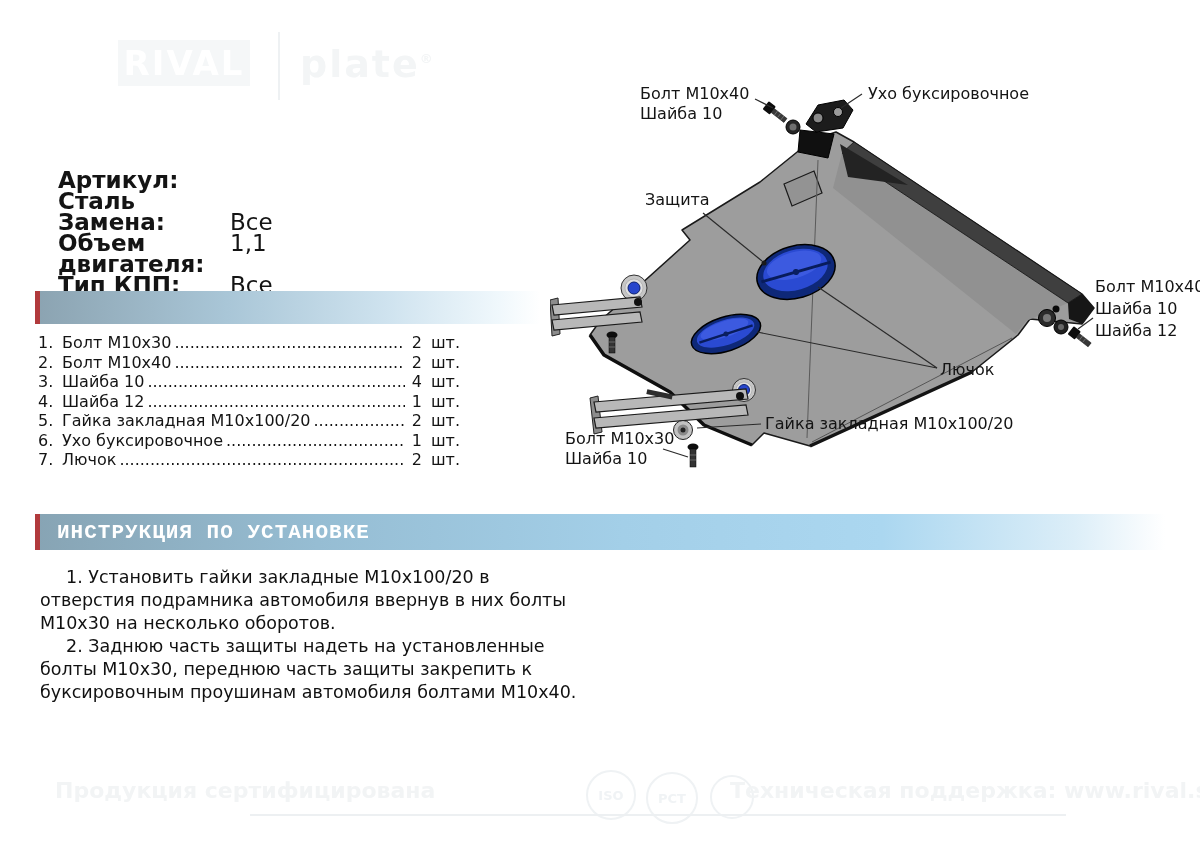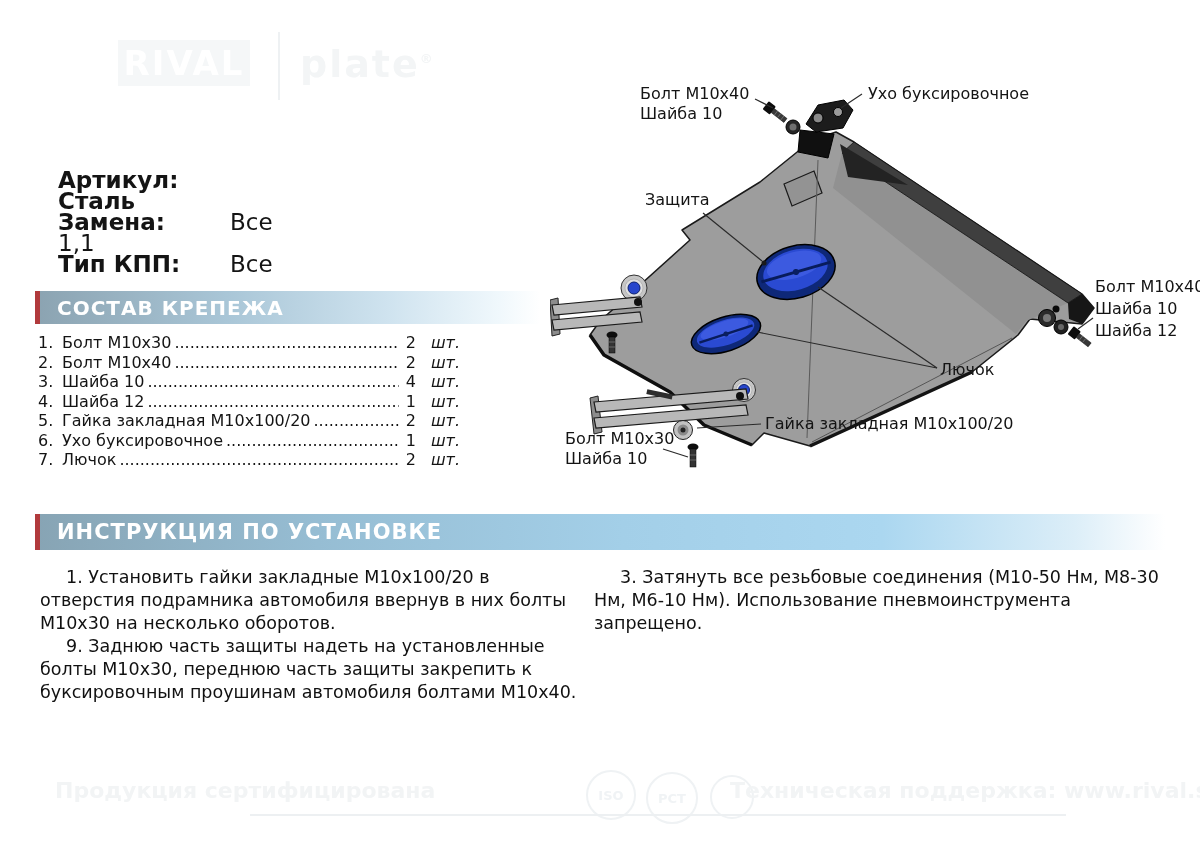--- a/index.html
+++ b/index.html
@@ -21,40 +21,40 @@
   .bar-accent{position:absolute;left:0;top:0;bottom:0;width:5px;background:#b13a3c;}
   .bar-text{color:#fff;font-weight:bold;padding-left:22px;white-space:nowrap;}
   .bar-model{top:131px;width:535px;height:33px;
      background:linear-gradient(90deg,#8ba3b1 0%,#a9c6d7 38%,#cfe3ef 68%,#f0f8fc 90%,#ffffff 100%);}
   .bar-model .bar-text{font-size:21px;letter-spacing:2px;}
   .bar-hw{top:291px;width:505px;height:33px;
      background:linear-gradient(90deg,#8ba3b1 0%,#a9c6d7 38%,#cfe3ef 70%,#f0f8fc 92%,#ffffff 100%);}
   .bar-hw .bar-text{font-size:20px;letter-spacing:1px;}
   .bar-instr{top:514px;width:1130px;height:36px;
      background:linear-gradient(90deg,#87a4b4 0%,#96bdd3 25%,#a3cfe8 52%,#abd7f0 75%,#dcEEf8 92%,#ffffff 100%);}
-  .bar-instr .bar-text{font-size:21px;letter-spacing:1px;}
+  .bar-instr .bar-text{font-size:21px;letter-spacing:1px;font-family:Liberation Mono, monospace;}
 
   
   .specs{position:absolute;left:58px;top:170px;font-size:23px;line-height:21px;}
   .spec-row{display:flex;}
   .spec-label{font-weight:bold;width:172px;flex-shrink:0;}
   .spec-value{padding-left:0px;white-space:nowrap;}
 
   
   .hw-list{position:absolute;left:38px;top:333px;width:422px;font-size:16px;line-height:19.5px;}
   .hw-row{display:flex;align-items:baseline;}
   .hw-num{width:24px;flex-shrink:0;}
   .hw-name{white-space:nowrap;}
   .hw-dots{flex:1;overflow:hidden;white-space:nowrap;margin:0 3px;}
   .hw-dots::after{content:"...................................................................................";}
   .hw-qty{width:14px;text-align:right;flex-shrink:0;}
-  .hw-unit{margin-left:15px;flex-shrink:0;font-style:italic;}
-
-  
-  .instr{position:absolute;left:40px;top:566px;display:flex;gap:14px;}
+  .hw-unit{margin-left:9px;flex-shrink:0;}
+
+  
+  .instr{position:absolute;left:40px;top:566px;display:flex;gap:4px;}
   .instr-col{font-size:17.5px;line-height:23px;color:#111;}
   .instr-col.left{width:540px;}
   .instr-col.right{width:566px;}
   .instr-col p{margin:0;text-indent:26px;}
 
   
   .diagram{position:absolute;left:550px;top:72px;}
   .diagram text{font-family:"DejaVu Sans","Liberation Sans",sans-serif;font-size:16px;fill:#141414;}
   .leader{stroke:#2a2a2a;stroke-width:1.2;fill:none;}
 
@@ -88,31 +88,31 @@
 
   <div class="specs">
     <div class="spec-row">
         <span class="spec-label">Артикул: Сталь</span>
       </div>
     <div class="spec-row">
         <span class="spec-label">Замена:</span>
         <span class="spec-value">Все</span>
       </div>
     <div class="spec-row">
+        <span class="spec-label">Объем двигателя:</span>
         <span class="spec-value">1,1</span>
       </div>
     <div class="spec-row">
         <span class="spec-label">Тип КПП:</span>
         <span class="spec-value">Все</span>
       </div>
   </div>
 
   <div class="bar bar-hw">
     <div class="bar-accent"></div>
-    <span class="bar-text">СОСТАВ КРЕПЕЖА</span>
   </div>
 
   <div class="hw-list">
     <div class="hw-row">
         <span class="hw-num">1.</span>
         <span class="hw-name">Болт М10х30</span>
         <span class="hw-dots"></span>
         <span class="hw-qty">2</span>
         <span class="hw-unit">шт.</span>
       </div>
@@ -289,24 +289,23 @@
   </svg>
 
   <div class="bar bar-instr">
     <div class="bar-accent"></div>
     <span class="bar-text">ИНСТРУКЦИЯ ПО УСТАНОВКЕ</span>
   </div>
 
   <div class="instr">
     <div class="instr-col left">
       <p>1. Установить гайки закладные М10х100/20 в отверстия подрамника автомобиля ввернув в них болты М10х30 на несколько оборотов.</p>
-      <p>9. Заднюю часть защиты надеть на установленные болты М10х30, переднюю часть защиты закрепить к буксировочным проушинам автомобиля болтами М10х40.</p>
+      <p>2. Заднюю часть защиты надеть на установленные болты М10х30, переднюю часть защиты закрепить к буксировочным проушинам автомобиля болтами М10х40.</p>
     </div>
     <div class="instr-col right">
-      <p>3. Затянуть все резьбовые соединения (М10-50 Нм, М8-30 Нм, М6-10 Нм). Использование пневмоинструмента запрещено.</p>
     </div>
   </div>
 
   <div class="footer-wm">
     <span class="fw-left">Продукция сертифицирована</span>
     <div class="fw-circle fw-c1">
         <span>ISO</span>
       </div>
     <div class="fw-circle fw-c2">
         <span>РСТ</span>

